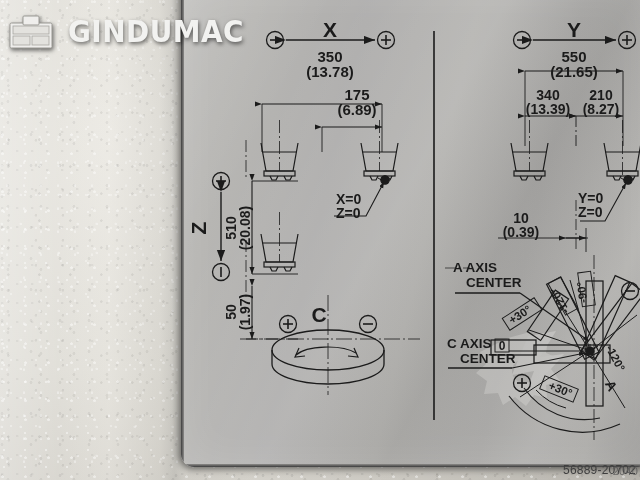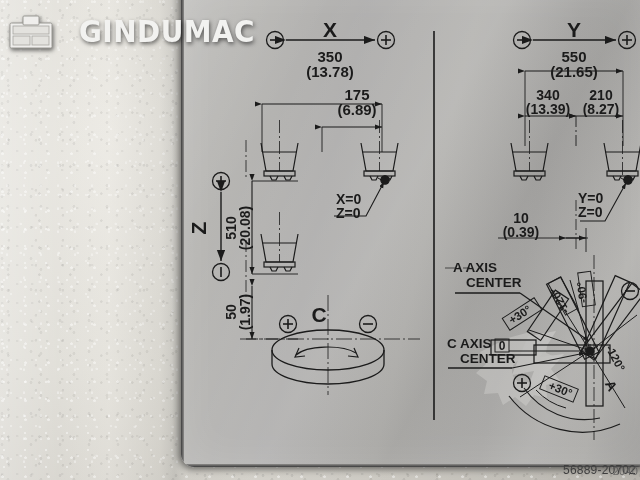--- a/index.html
+++ b/index.html
@@ -75,21 +75,21 @@
   #plate .edgeB{
     position:absolute;left:0;bottom:0;width:100%;height:3px;
     background:linear-gradient(0deg,#3b3b3b,#8d8c8a);
   }
 
   
   #draw{position:absolute;left:0;top:0;width:640px;height:480px;pointer-events:none;}
 
   
   #logo{
-    position:absolute;left:9px;top:15px;display:flex;align-items:center;gap:26px;
+    position:absolute;left:9px;top:15px;display:flex;align-items:center;gap:15px;
     filter:drop-shadow(1px 2px 2px rgba(0,0,0,.55));
   }
   #logo .mark{width:44px;height:34px;}
   #logo .word{
     font-family:"DejaVu Sans",sans-serif;
     font-weight:bold;font-size:30px;letter-spacing:.5px;color:#f2f2f0;
     transform:scaleX(.93);transform-origin:left center;line-height:1;
   }
 
   

